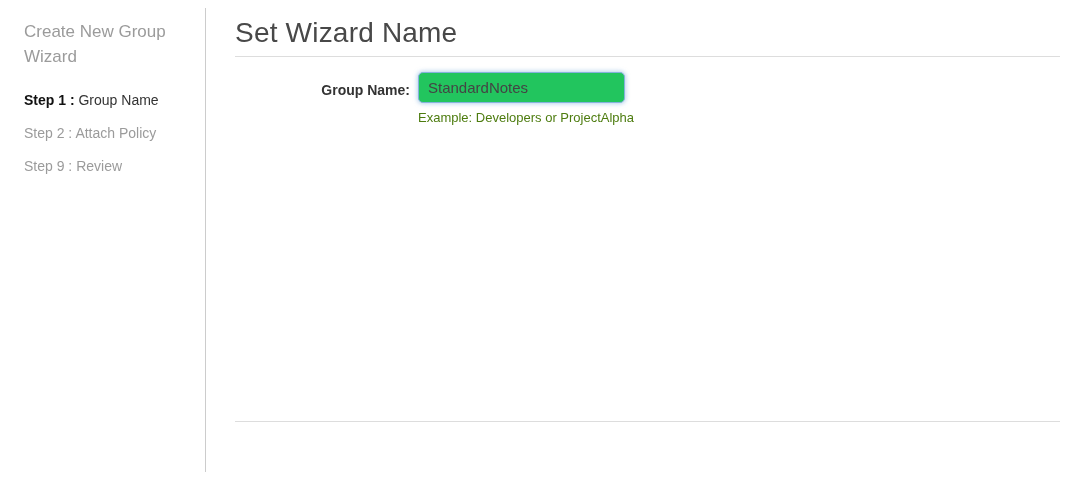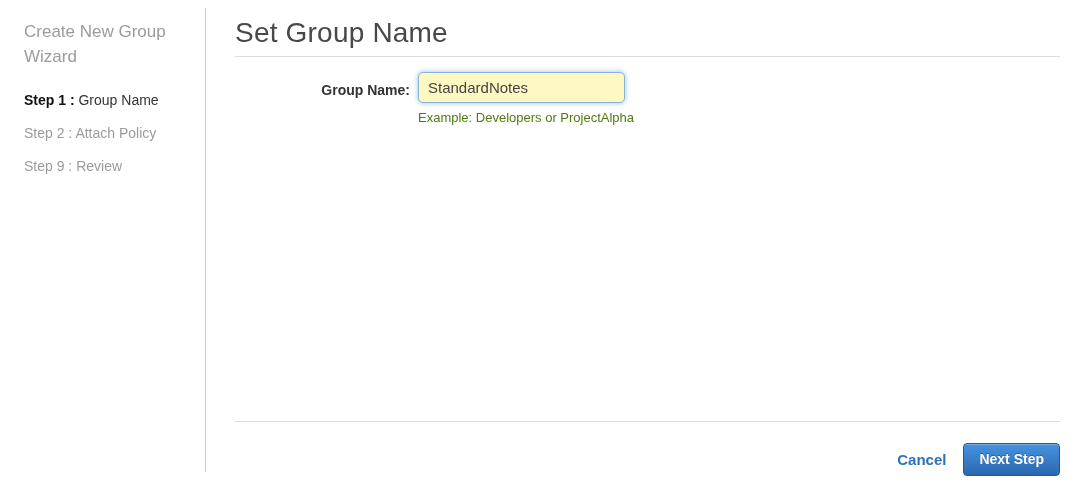--- a/index.html
+++ b/index.html
@@ -52,21 +52,21 @@
   }
   .form-field-col { padding-left: 0; }
   .group-name-input {
     width: 207px; height: 31px;
     padding: 0 9px;
     font-family: "Liberation Sans", "DejaVu Sans", sans-serif;
     font-size: 15px; color: #444444;
     border: 1px solid #85b2dc; border-radius: 5px;
     outline: none;
     box-shadow: 0 0 4px 1px rgba(125, 173, 221, 0.55);
-    background: #fef9c3;
+    background: #22c55e;
   }
   .hint { font-size: 13px; color: #4d7c0f; line-height: 18px; }
   .hint-first { margin-top: 6px; }
 
   
   .footer-rule {
     position: absolute; left: 0; right: 0; top: 421px;
     border: none; border-top: 1px solid #dddddd;
   }
   .footer-actions {
@@ -103,33 +103,29 @@
       <span class="step-prefix">Step 2 :</span><span class="step-label"> Attach Policy</span>
     </div>
     <div class="step">
       <span class="step-prefix">Step 9 :</span><span class="step-label"> Review</span>
     </div>
   </div>
 
   <div class="sidebar-divider"></div>
 
   <div class="main">
-    <h1 class="main-title">Set Group Name</h1>
+    <h1 class="main-title">Set Wizard Name</h1>
     <hr class="title-rule">
 
 
     <div class="form-row">
       <div class="form-label-col">Group Name:</div>
       <div class="form-field-col">
         <input type="text" class="group-name-input" value="StandardNotes" style="">
         <div class="hint hint-first">Example: Developers or ProjectAlpha</div>
       </div>
     </div>
 
     <hr class="footer-rule">
 
-    <div class="footer-actions">
-      <a class="cancel-link">Cancel</a>
-      <button class="next-step-button">Next Step</button>
-    </div>
   </div>
 
 </div>
 
 </body></html>

